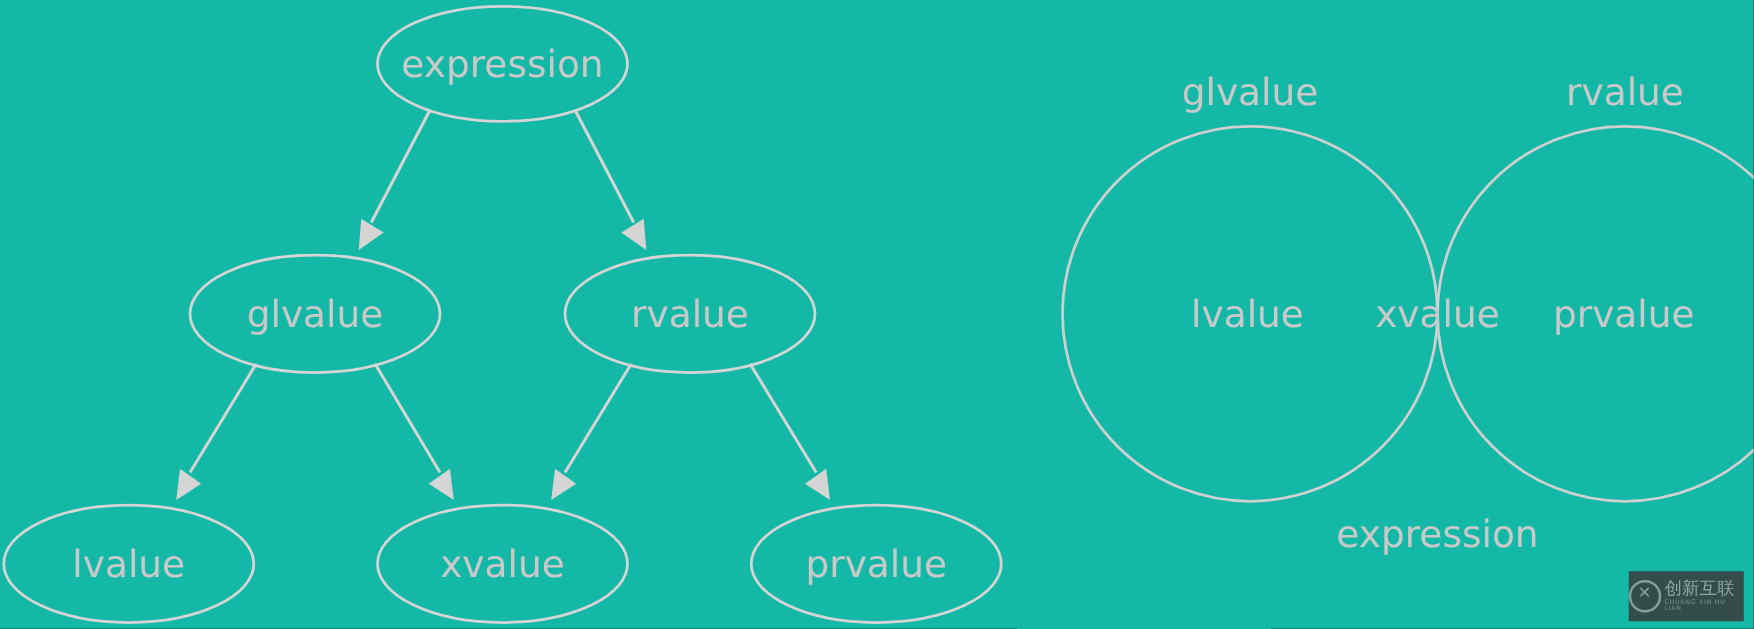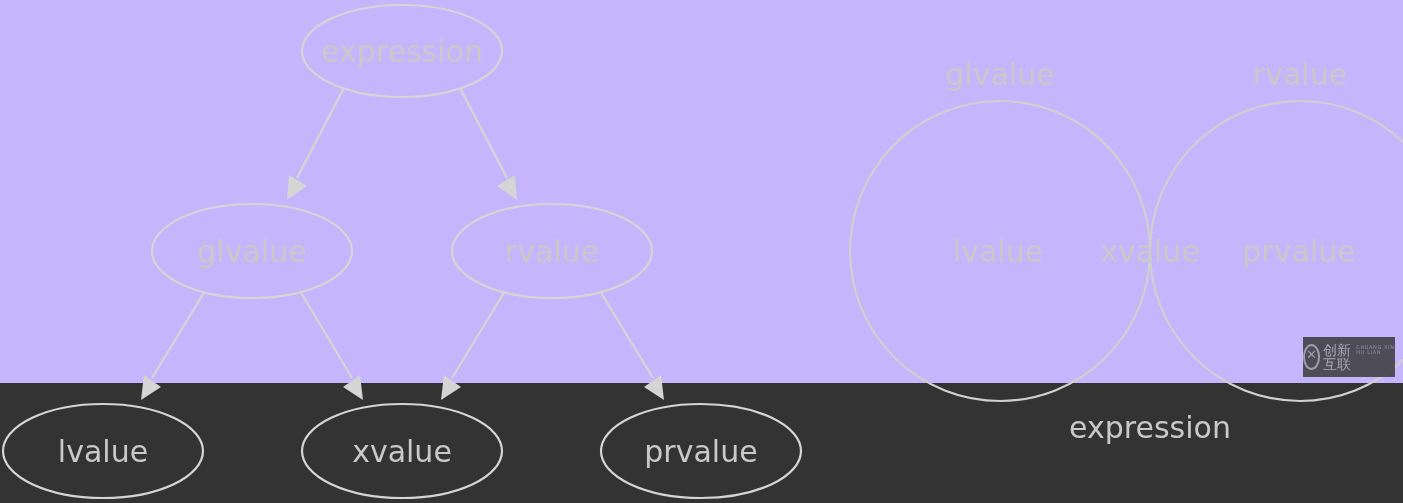--- a/index.html
+++ b/index.html
@@ -9,22 +9,22 @@
   }
   body {
     width: 1403px;
     height: 503px;
     overflow: hidden;
     font-family: "DejaVu Sans", "Liberation Sans", sans-serif;
   }
   #canvas-root {
     position: relative;
     width: 1403px;
-    height: 383px;
-    background: #c4b5fd;
+    height: 503px;
+    background: #14b8a6;
   }
   svg#diagram {
     position: absolute;
     top: 0;
     left: 0;
     width: 1403px;
     height: 503px;
     display: block;
   }
   .node-ellipse {
@@ -83,21 +83,21 @@
     border: 2px solid #9a9a9a;
     border-radius: 50%;
     color: #9a9a9a;
     font-size: 13px;
     line-height: 18px;
     text-align: center;
     font-family: "DejaVu Sans", "Liberation Sans", sans-serif;
   }
   #watermark .wm-text {
     display: flex;
-    flex-direction: row;
+    flex-direction: column;
     line-height: 1;
   }
   #watermark .wm-cn {
     color: #a5a5a5;
     font-size: 14px;
     letter-spacing: 0px;
     font-family: "DejaVu Sans", "Liberation Sans", sans-serif;
   }
   #watermark .wm-py {
     color: #8c8c8c;

